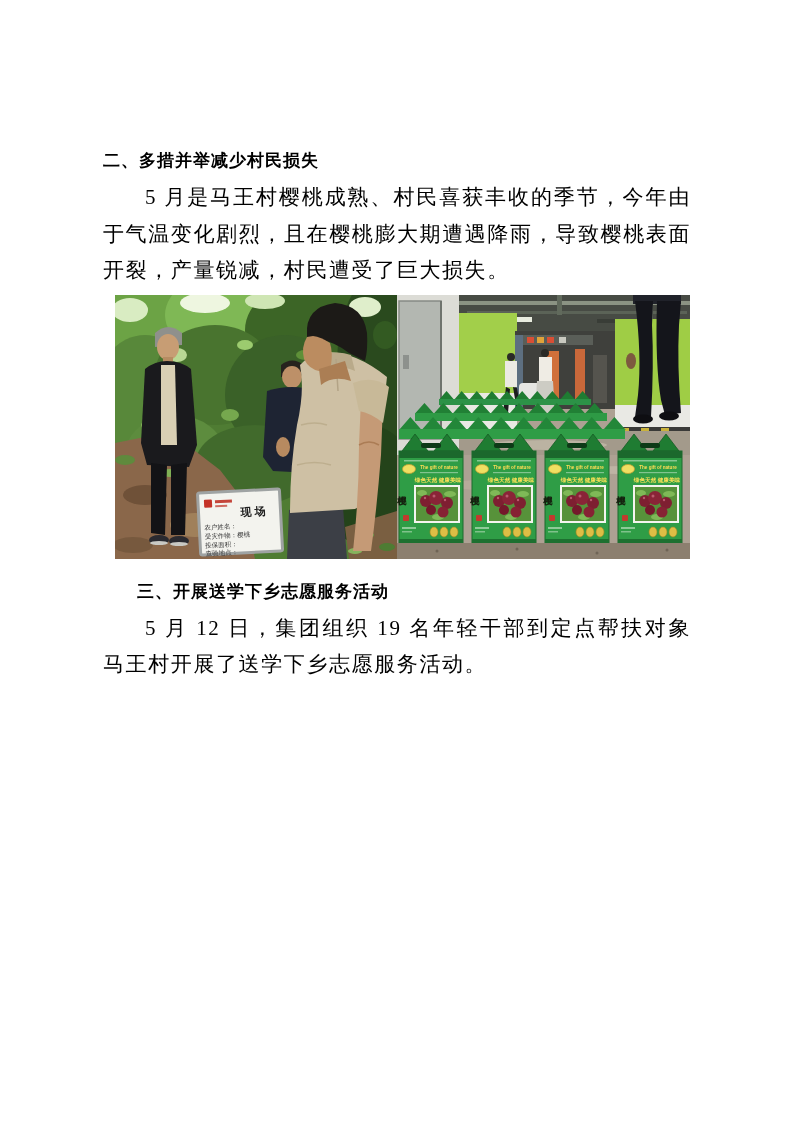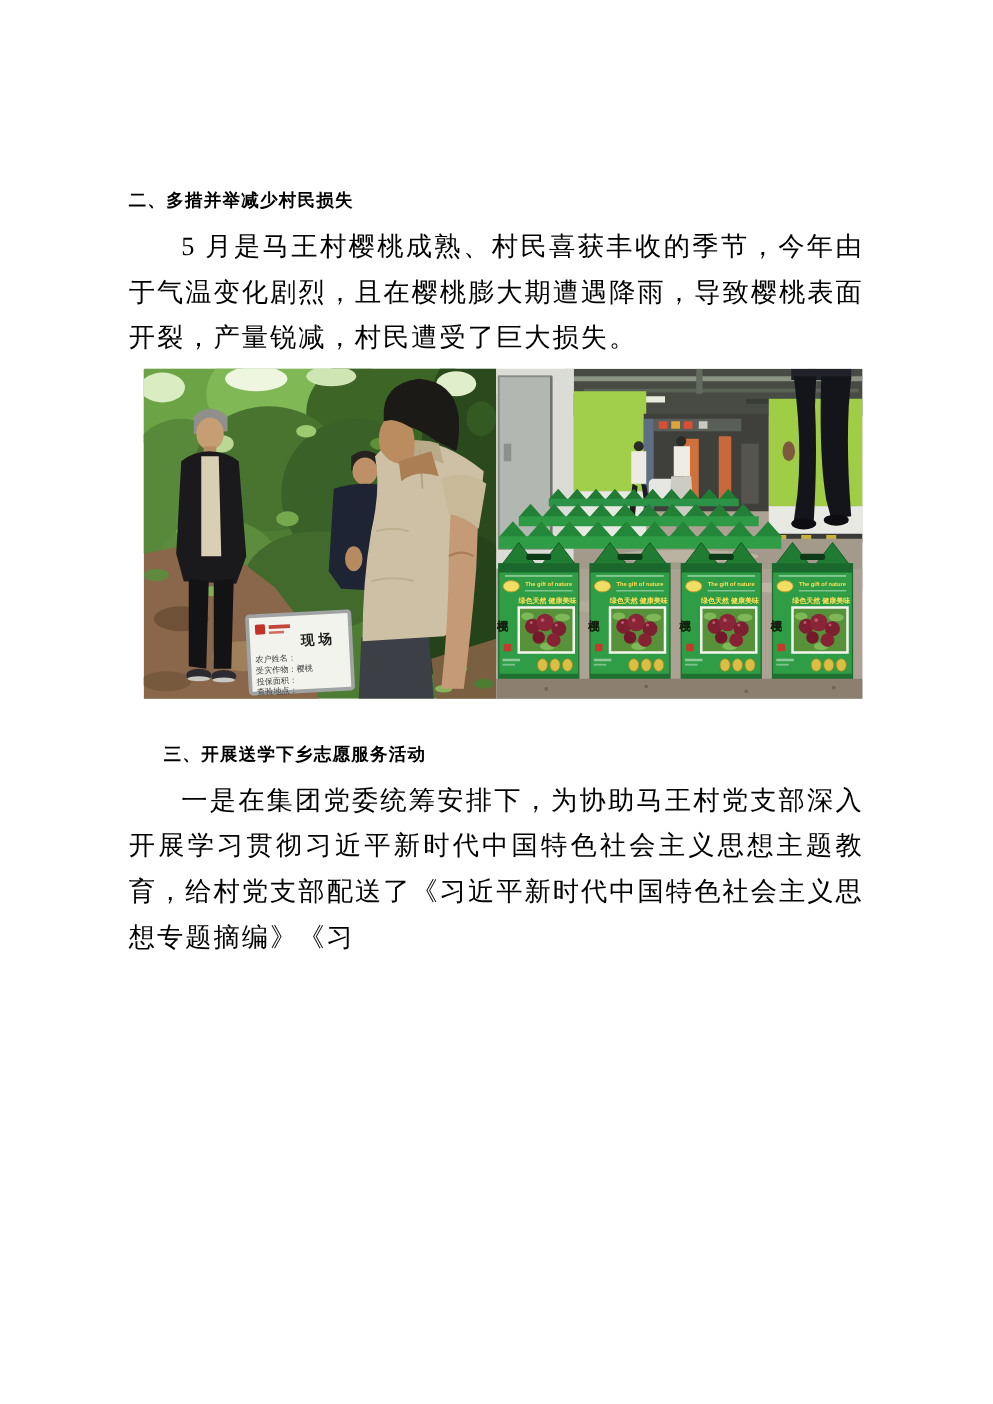--- a/index.html
+++ b/index.html
@@ -1,21 +1,21 @@
 <!DOCTYPE html>
 <html><head>
 <meta charset="utf-8">
 <style>
   html,body{margin:0;padding:0;background:#ffffff;}
   body{width:794px;height:1123px;position:relative;overflow:hidden;
        font-family:"Liberation Serif","DejaVu Serif",serif;color:#000;}
   .doc{position:absolute;left:103px;top:142px;width:588px;}
   .h{font-family:"Liberation Sans","DejaVu Sans",sans-serif;font-weight:700;
-     font-size:14px;line-height:37px;letter-spacing:1px;margin:0;color:#000;}
-  .h.indent{text-indent:2em;margin-top:26px;}
+     font-size:17px;line-height:37px;letter-spacing:1px;margin:0;color:#000;}
+  .h.indent{text-indent:2em;margin-top:14px;}
   .para{font-size:21px;line-height:36.6px;letter-spacing:1.6px;text-align:justify;
         text-indent:2em;margin:0;color:#000;}
   .photo-row{margin:6px 0 0 12px;width:575px;height:264px;display:flex;
              font-family:"Liberation Sans","DejaVu Sans",sans-serif;}
   .photo-row svg{display:block;flex:0 0 auto;}
 </style>
 </head>
 <body>
 
 <div class="doc">
@@ -253,15 +253,15 @@
         <rect x="0" y="248" width="293" height="16" fill="#8c7f6f"></rect>
         <circle cx="40" cy="256" r="1.5" fill="#6f6456"></circle>
         <circle cx="120" cy="254" r="1.5" fill="#6f6456"></circle>
         <circle cx="200" cy="258" r="1.5" fill="#6f6456"></circle>
         <circle cx="270" cy="255" r="1.5" fill="#6f6456"></circle>
       </g>
     </svg>
   </figure>
 
   <h2 class="h indent">三、开展送学下乡志愿服务活动</h2>
-  <p class="para">一是在集团党委统筹安排下，为协助马王村党支部深入开展学习贯彻习近平新时代中国特色社会主义思想主题教育，给村党支部配送了《习近平新时代中国特色社会主义思想专题摘编》《习</p>
+  <p class="para">5 月 12 日，集团组织 19 名年轻干部到定点帮扶对象马王村开展了送学下乡志愿服务活动。</p>
 
 </div>
 
 </body></html>

